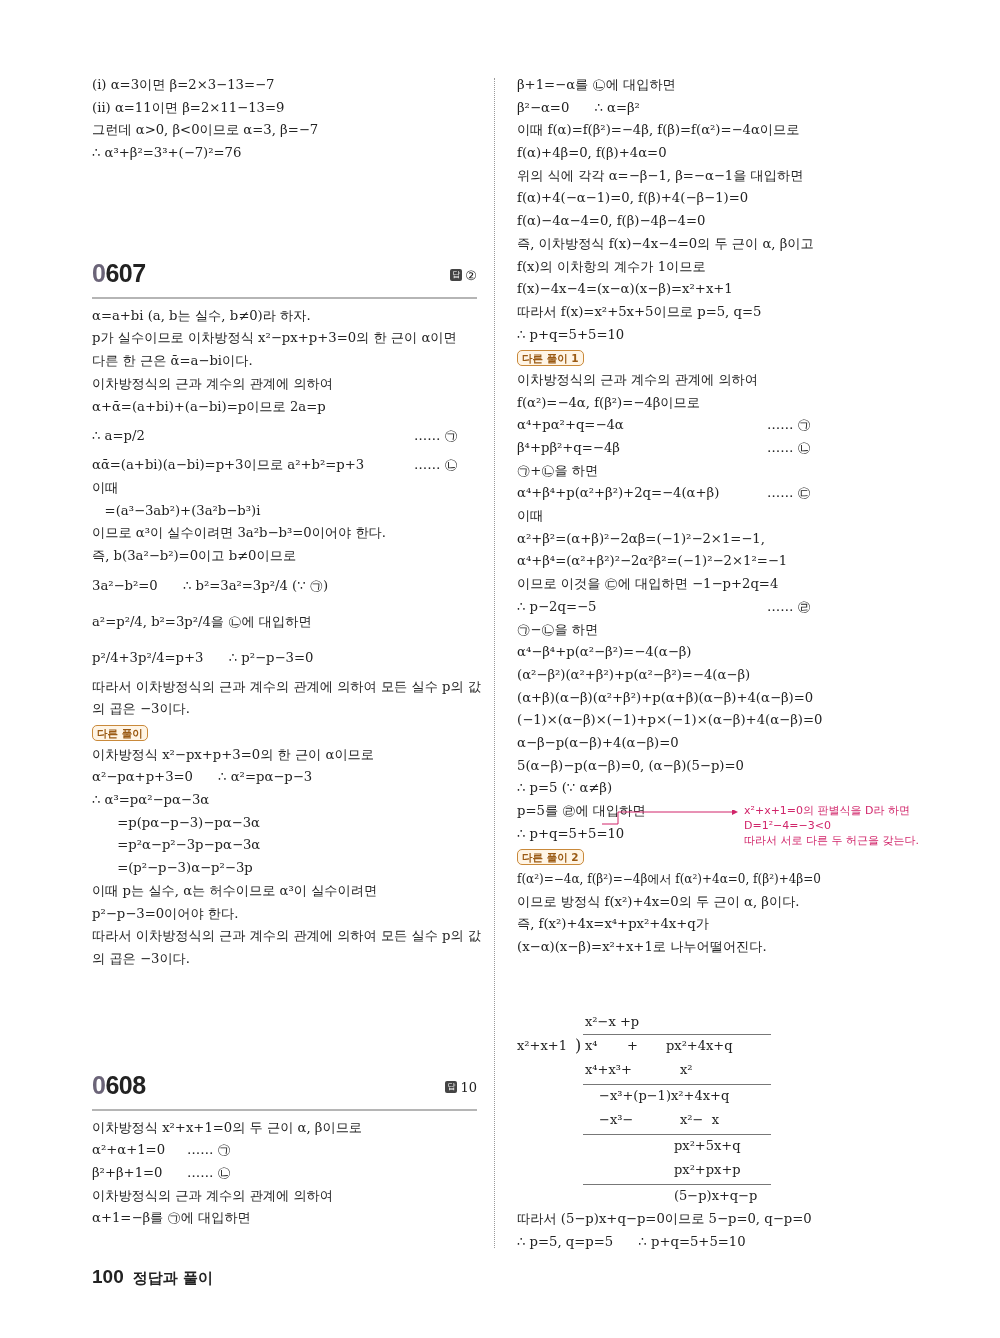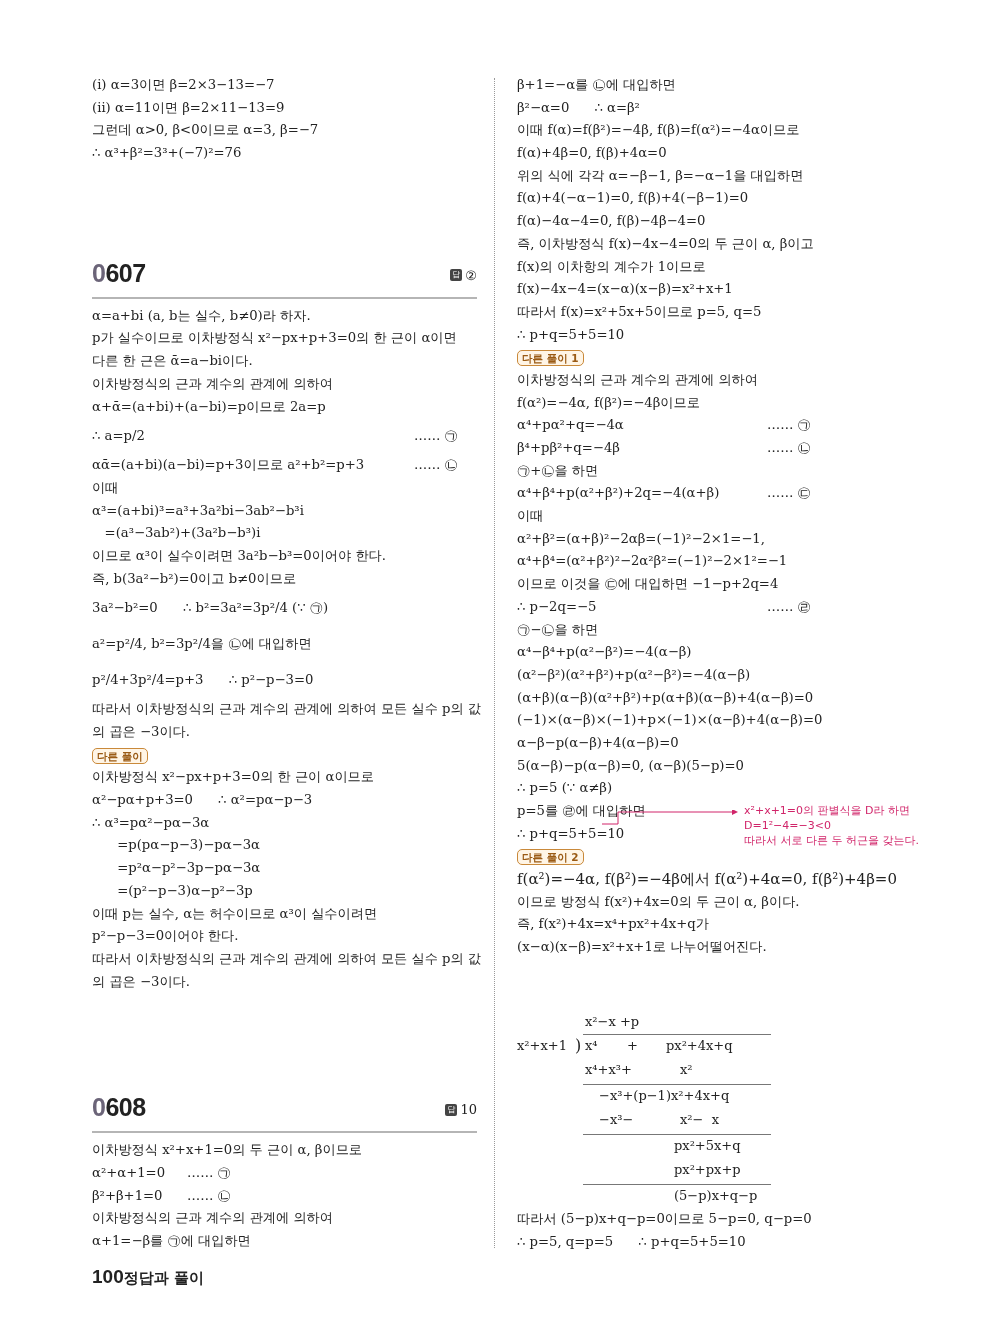--- a/index.html
+++ b/index.html
@@ -23,21 +23,21 @@
   .badge{display:inline-block;border:1px solid #c9893a;border-radius:5px;background:#fff5e6;color:#9a5a14;
          font-family:"DejaVu Sans",sans-serif;font-weight:bold;font-size:10.5px;line-height:14px;padding:0 4px;margin-top:4px;}
   .mark{position:absolute;left:322px;}
   .col-right .mark{left:250px;}
   .note{position:absolute;left:744px;top:803px;color:#d1256a;font-size:11px;line-height:15px;
         font-family:"DejaVu Sans",sans-serif;}
   .note-arrow{position:absolute;left:600px;top:810px;width:138px;height:16px;}
   .division{position:absolute;left:517px;top:1012px;width:260px;height:195px;font-size:13px;}
   .division .r{position:absolute;white-space:nowrap;}
   .division .hr{position:absolute;left:66px;width:188px;border-top:1px solid #777;}
-  .footer{position:absolute;left:92px;top:1266px;display:flex;align-items:baseline;gap:0;}
+  .footer{position:absolute;left:92px;top:1266px;display:flex;align-items:baseline;gap:9px;}
   .page-num{font-family:"Liberation Sans",sans-serif;font-weight:bold;font-size:19px;}
   .page-label{font-family:"DejaVu Sans",sans-serif;font-size:15px;font-weight:bold;}
 </style>
 </head>
 <body>
 
 <div class="divider"></div>
 
 <div class="col col-left">
   <div class="line">(ⅰ) α=3이면 β=2×3−13=−7</div>
@@ -56,21 +56,20 @@
   </div>
 
   <div class="line">α=a+bi (a, b는 실수, b≠0)라 하자.</div>
   <div class="line">p가 실수이므로 이차방정식 x²−px+p+3=0의 한 근이 α이면</div>
   <div class="line">다른 한 근은 ᾱ=a−bi이다.</div>
   <div class="line">이차방정식의 근과 계수의 관계에 의하여</div>
   <div class="line">α+ᾱ=(a+bi)+(a−bi)=p이므로 2a=p</div>
   <div class="line tall"><span>∴ a=p/2</span><span class="mark">…… ㉠</span></div>
   <div class="line"><span>αᾱ=(a+bi)(a−bi)=p+3이므로 a²+b²=p+3</span><span class="mark">…… ㉡</span></div>
   <div class="line">이때</div>
-  <div class="line">α³=(a+bi)³=a³+3a²bi−3ab²−b³i</div>
   <div class="line" style="white-space:pre">   =(a³−3ab²)+(3a²b−b³)i</div>
   <div class="line">이므로 α³이 실수이려면 3a²b−b³=0이어야 한다.</div>
   <div class="line">즉, b(3a²−b²)=0이고 b≠0이므로</div>
   <div class="line tall" style="white-space:pre">3a²−b²=0      ∴ b²=3a²=3p²/4 (∵ ㉠)</div>
   <div class="line tall">a²=p²/4, b²=3p²/4을 ㉡에 대입하면</div>
   <div class="line tall" style="white-space:pre">p²/4+3p²/4=p+3      ∴ p²−p−3=0</div>
   <div class="line">따라서 이차방정식의 근과 계수의 관계에 의하여 모든 실수 p의 값</div>
   <div class="line">의 곱은 −3이다.</div>
 
   <div class="line"><span class="badge">다른 풀이</span></div>
@@ -133,21 +132,21 @@
   <div class="line">(α²−β²)(α²+β²)+p(α²−β²)=−4(α−β)</div>
   <div class="line">(α+β)(α−β)(α²+β²)+p(α+β)(α−β)+4(α−β)=0</div>
   <div class="line">(−1)×(α−β)×(−1)+p×(−1)×(α−β)+4(α−β)=0</div>
   <div class="line">α−β−p(α−β)+4(α−β)=0</div>
   <div class="line">5(α−β)−p(α−β)=0, (α−β)(5−p)=0</div>
   <div class="line">∴ p=5 (∵ α≠β)</div>
   <div class="line">p=5를 ㉣에 대입하면</div>
   <div class="line">∴ p+q=5+5=10</div>
 
   <div class="line"><span class="badge">다른 풀이 2</span></div>
-  <div class="line" style="font-size:15px">f(α²)=−4α, f(β²)=−4β에서 f(α²)+4α=0, f(β²)+4β=0</div>
+  <div class="line" style="font-size:12px">f(α²)=−4α, f(β²)=−4β에서 f(α²)+4α=0, f(β²)+4β=0</div>
   <div class="line">이므로 방정식 f(x²)+4x=0의 두 근이 α, β이다.</div>
   <div class="line">즉, f(x²)+4x=x⁴+px²+4x+q가</div>
   <div class="line">(x−α)(x−β)=x²+x+1로 나누어떨어진다.</div>
 </div>
 
 <svg class="note-arrow" viewBox="0 0 138 16">
   <polyline points="2,14 18,14 18,2 132,2" fill="none" stroke="#d1256a" stroke-width="1"></polyline>
   <polygon points="132,-1 138,2 132,5" fill="#d1256a"></polygon>
 </svg>
 <div class="note">

